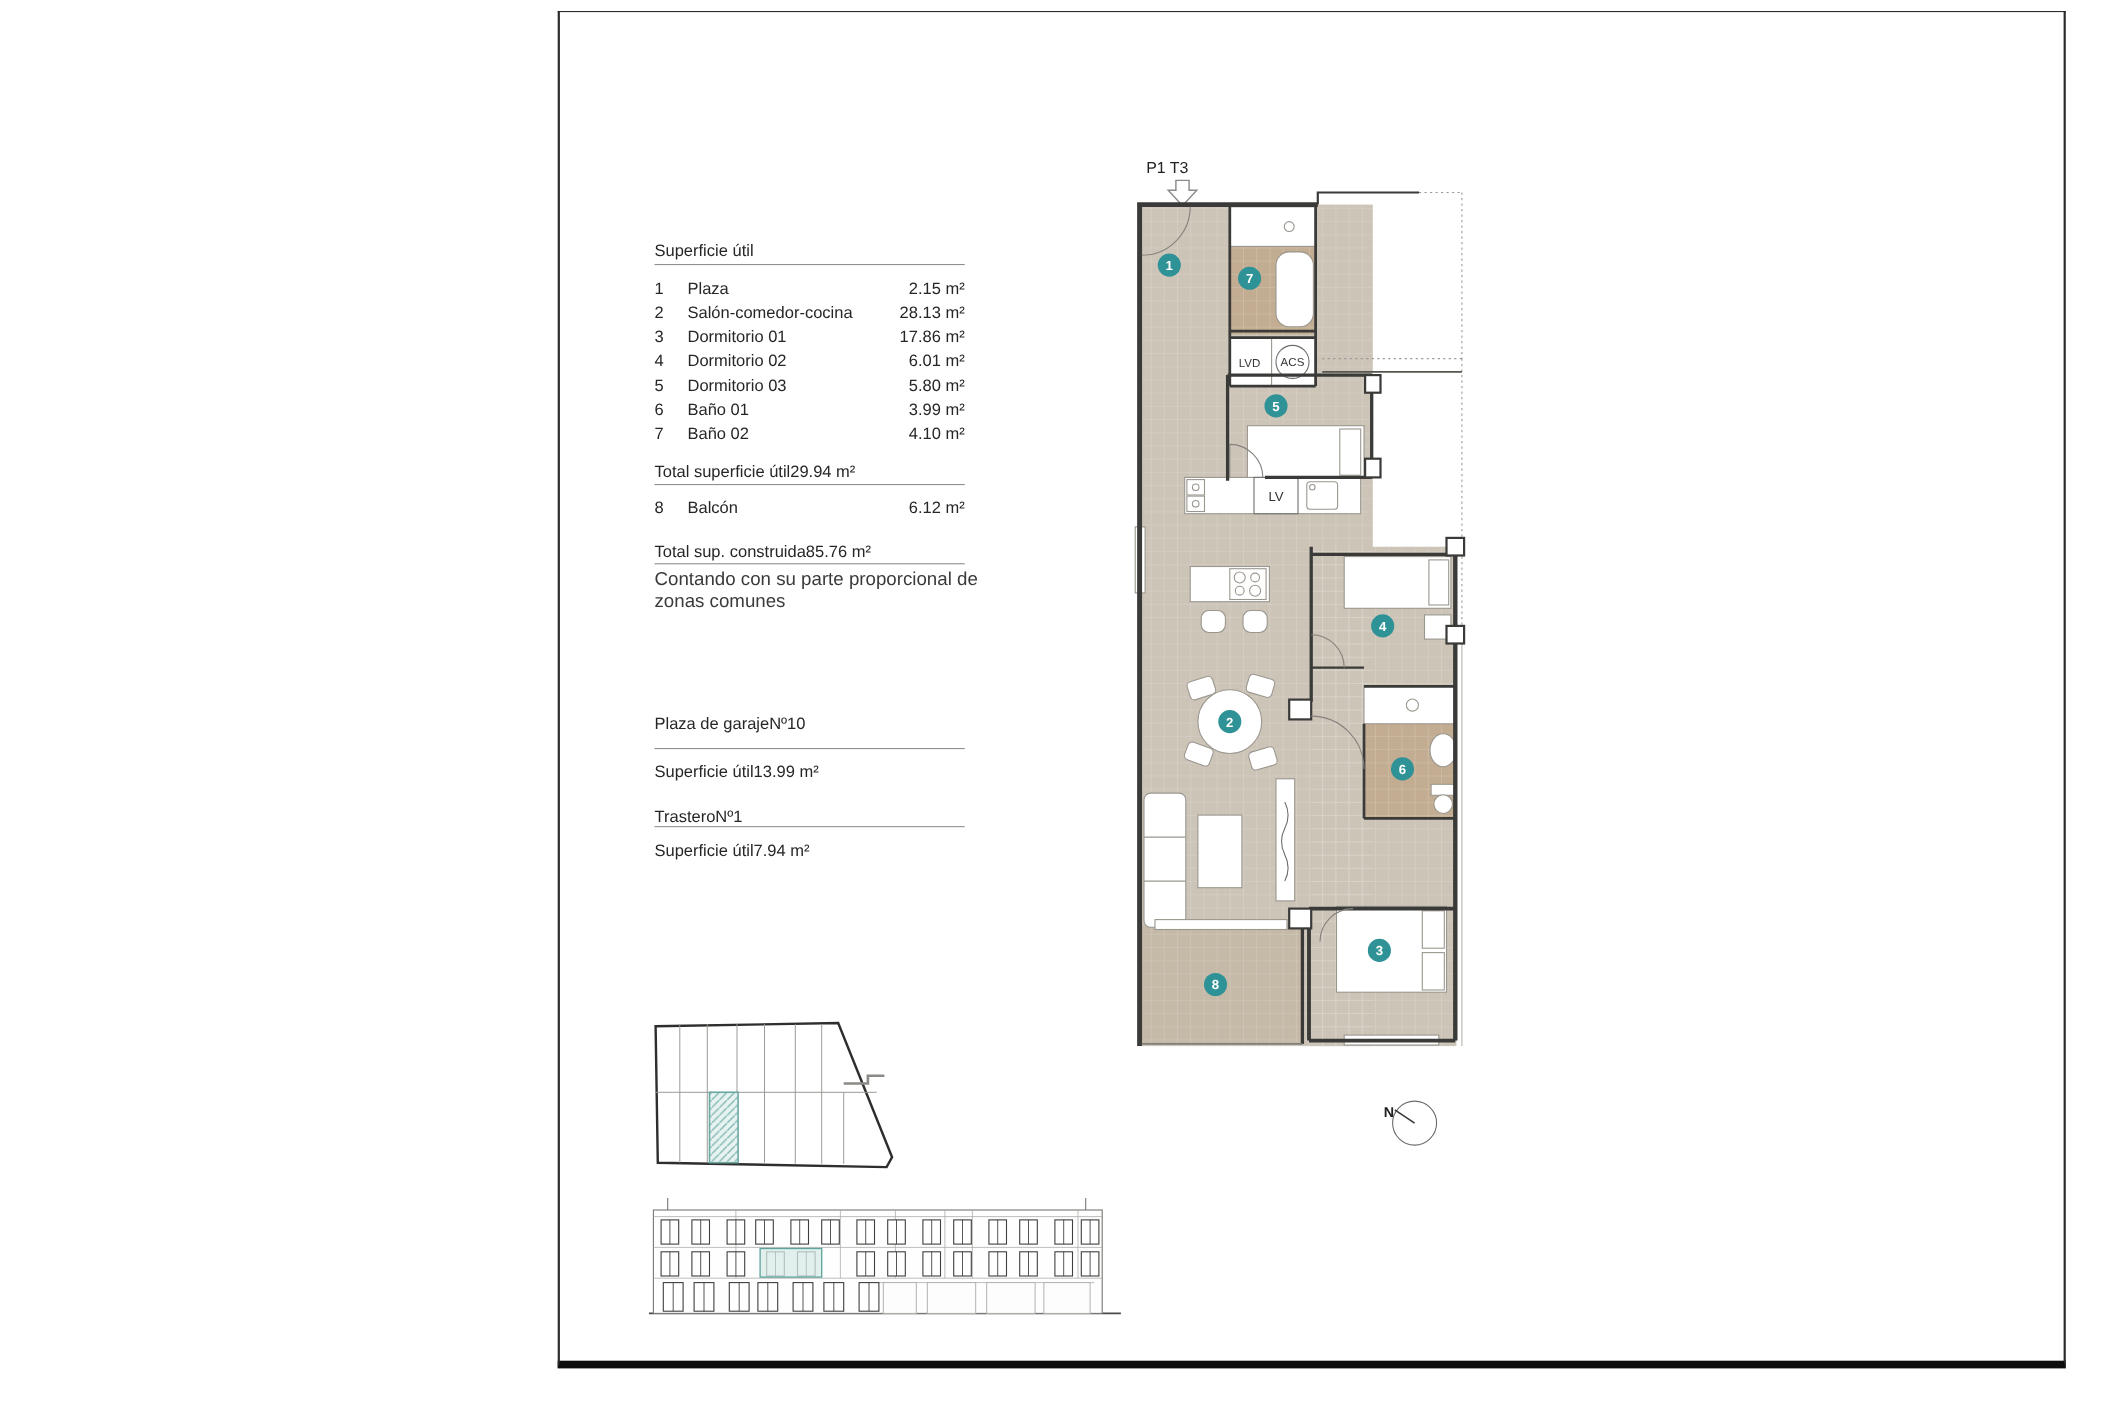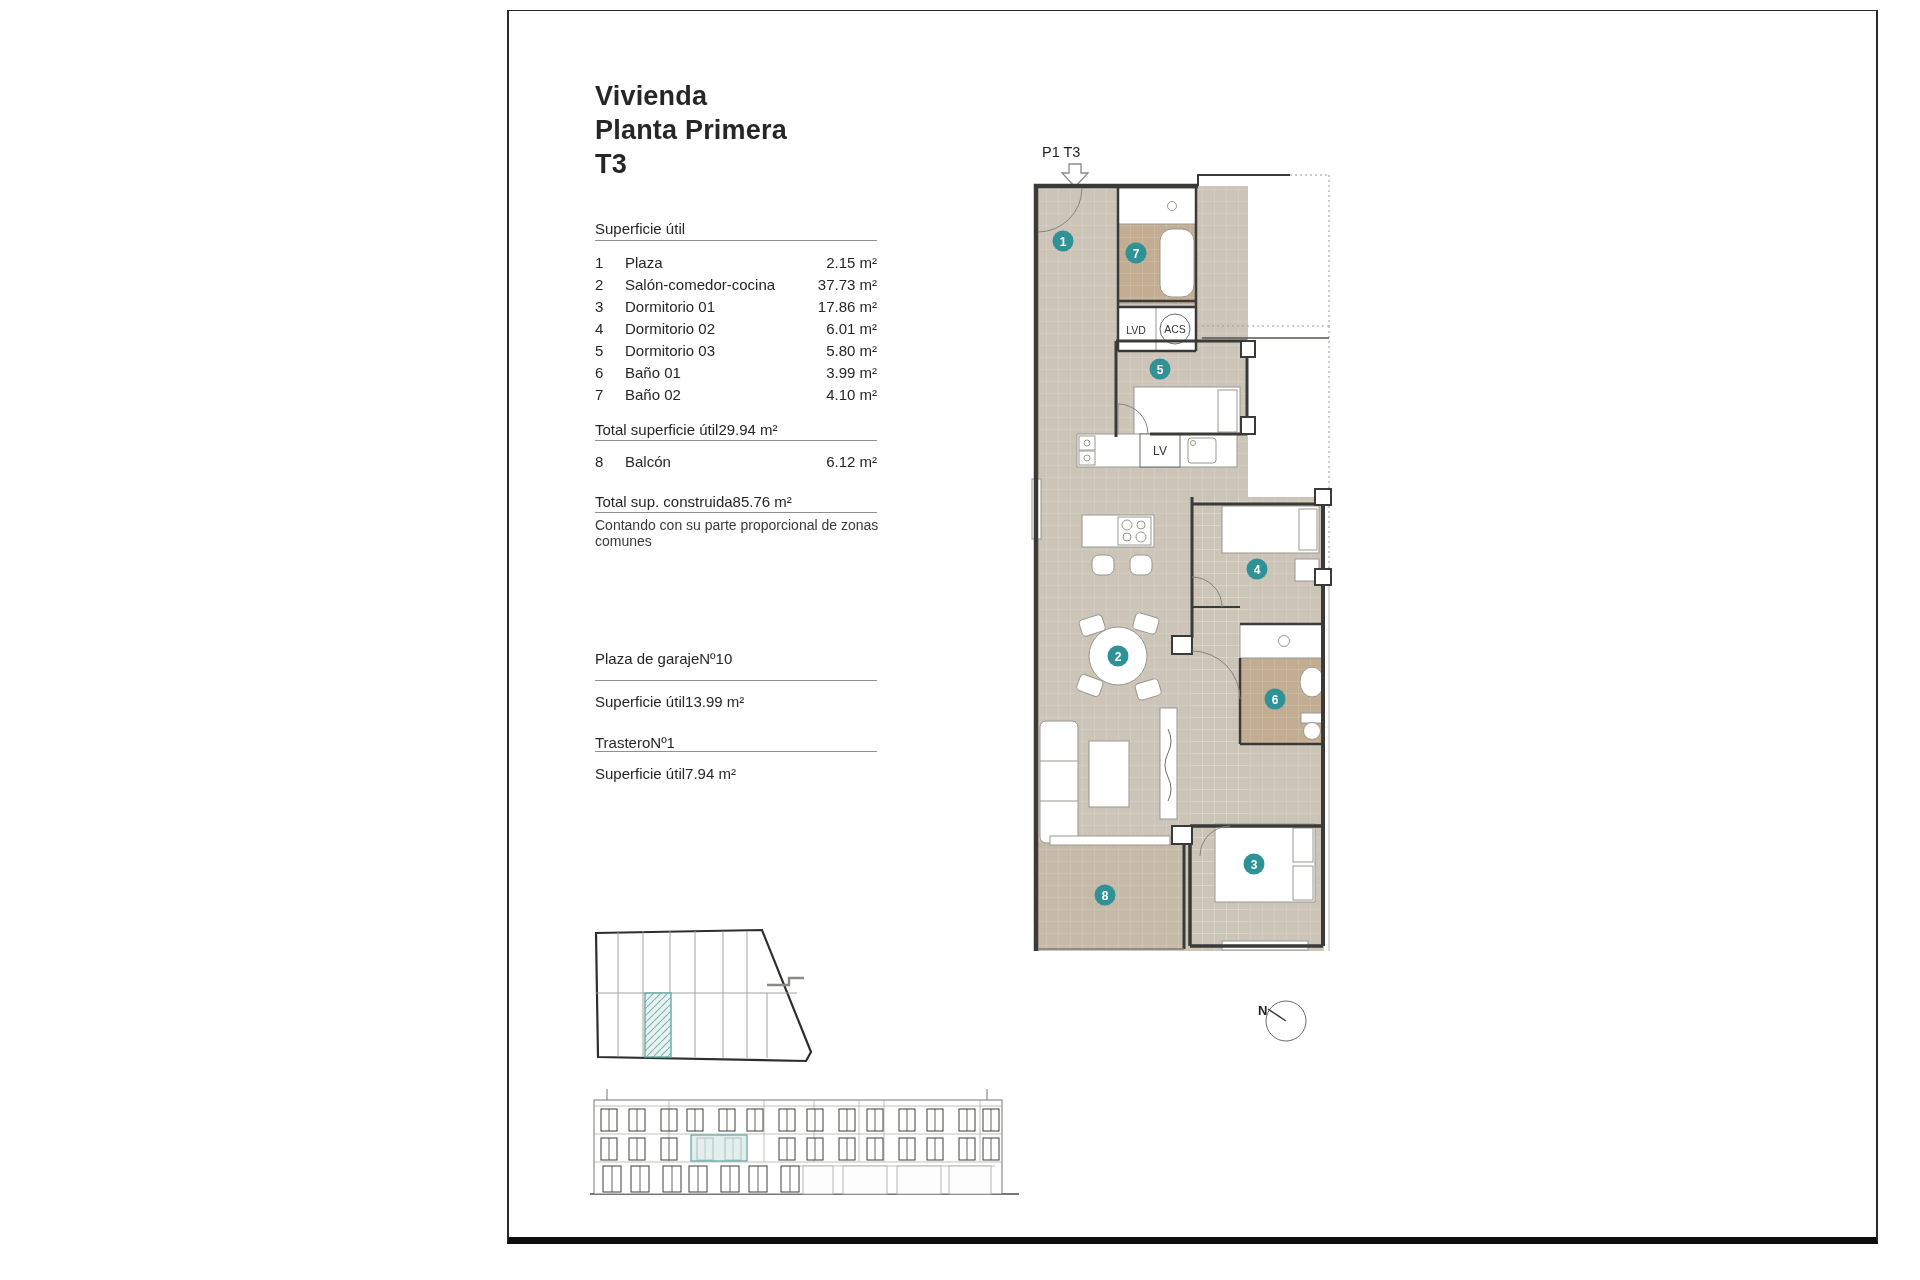--- a/index.html
+++ b/index.html
@@ -9,50 +9,45 @@
          box-sizing:border-box;background:#fff;
          border-left:2px solid #2b2b2b;border-right:2px solid #2b2b2b;
          border-top:1px solid #2b2b2b;border-bottom:7px solid #0e0e0e;}
   .abs{position:absolute;}
   .title{left:86px;top:68px;font-size:27px;font-weight:bold;line-height:34px;letter-spacing:.2px;}
   .trow{left:86px;width:282px;display:flex;align-items:center;font-size:15px;height:18px;}
   .trow .num{width:30px;flex:0 0 30px;}
   .trow .lbl{flex:1;}
   .trow .val{text-align:right;white-space:nowrap;}
   .rule{left:86px;width:282px;height:0;border-bottom:1px solid #8f8f8f;}
-  .footnote{left:86px;width:320px;font-size:14px;color:#3a3a3a;}
+  .footnote{left:86px;width:320px;font-size:17px;color:#3a3a3a;}
   .kv{left:86px;width:282px;display:flex;font-size:15px;height:18px;align-items:center;}
   svg text{font-family:"Liberation Sans", sans-serif;}
 </style>
 </head>
 <body>
 
 <div class="canvas">
   <div class="sheet">
 
-    <div class="abs title">
-      <div>Vivienda</div>
-      <div>Planta Primera</div>
-      <div>T3</div>
-    </div>
 
     <div class="abs trow" style="top:208px">
       <span class="lbl">Superficie útil</span>
     </div>
     <div class="abs rule" style="top:229px"></div>
 
     <div class="abs trow" style="top:242px">
       <span class="num">1</span>
       <span class="lbl">Plaza</span>
       <span class="val">2.15 m²</span>
     </div>
     <div class="abs trow" style="top:264px">
       <span class="num">2</span>
       <span class="lbl">Salón-comedor-cocina</span>
-      <span class="val">37.73 m²</span>
+      <span class="val">28.13 m²</span>
     </div>
     <div class="abs trow" style="top:286px">
       <span class="num">3</span>
       <span class="lbl">Dormitorio 01</span>
       <span class="val">17.86 m²</span>
     </div>
     <div class="abs trow" style="top:308px">
       <span class="num">4</span>
       <span class="lbl">Dormitorio 02</span>
       <span class="val">6.01 m²</span>

